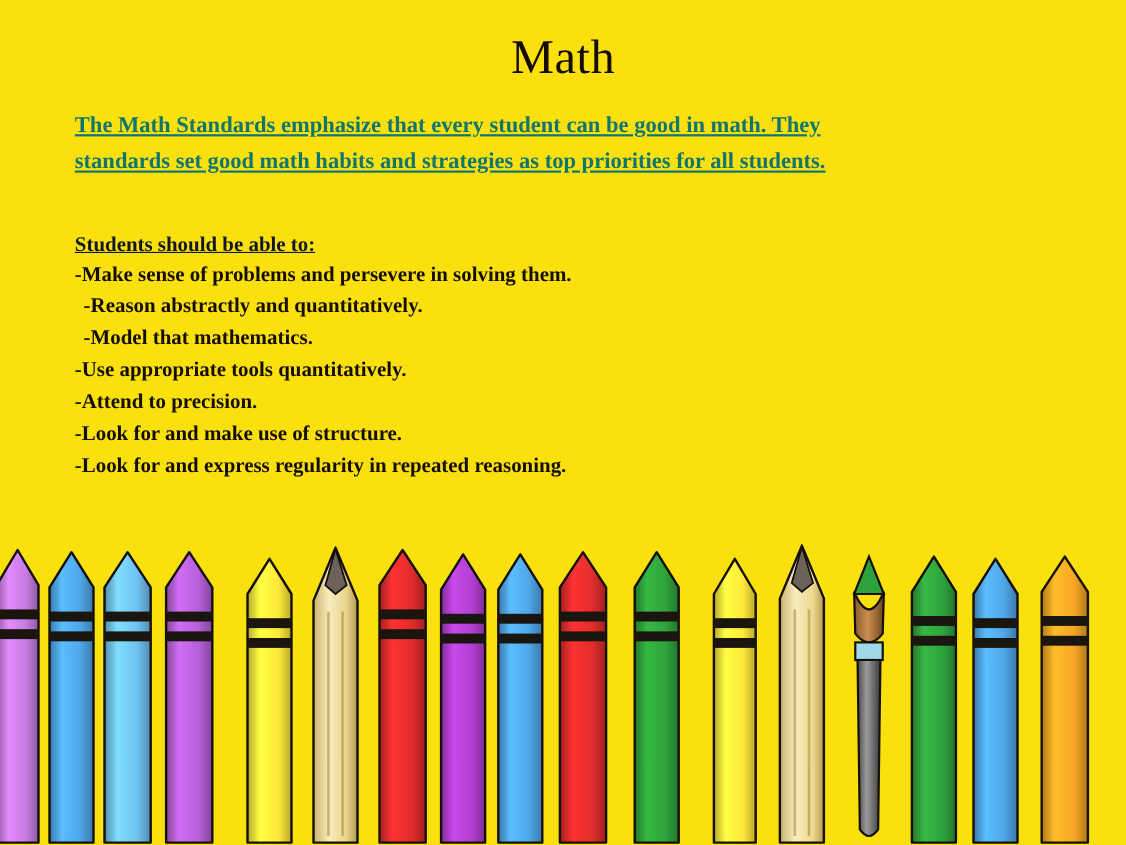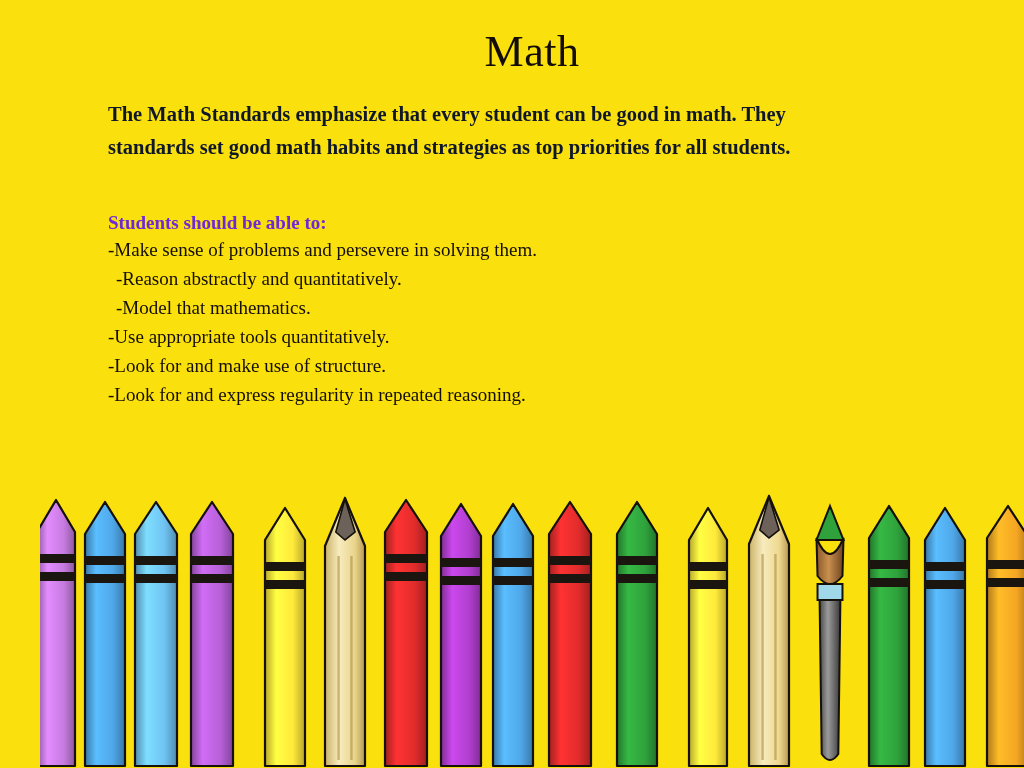--- a/index.html
+++ b/index.html
@@ -13,54 +13,56 @@
     background: #FAE00C;
     font-family: "Liberation Serif", serif;
     color: #1a1208;
     position: relative;
   }
   .slide {
     position: absolute;
     inset: 0;
     background: #FAE00C;
     overflow: hidden;
-    margin-left: 40px;
   }
   .title {
     text-align: center;
     font-size: 44px;
     font-weight: 400;
     letter-spacing: 0.5px;
     margin: 28px 0 0 0;
     color: #140d05;
     line-height: 1.1;
   }
   .body-block {
     position: absolute;
     left: 68px;
     top: 98px;
     width: 760px;
   }
   .para {
     font-size: 20.5px;
     line-height: 1.62;
     font-weight: 600;
-    color: #0f172a;
+    color: #0f766e;
     margin: 0;
+    text-decoration: underline;
   }
   .sub-head {
     margin-top: 48px;
     font-size: 19px;
     font-weight: 600;
-    color: #6d28d9;
+    text-decoration: underline;
+    color: #0f172a;
   }
   .bullets {
     list-style: none;
     margin: 2px 0 0 0;
     padding: 0;
+    font-weight: bold;
   }
   .bullets li {
     font-size: 19px;
     line-height: 1.52;
     color: #150e06;
     white-space: nowrap;
   }
   .indent-1 { padding-left: 0px; }
   .indent-2 { padding-left: 8px; }
 
@@ -88,20 +90,21 @@
   <div class="body-block">
     <p class="para">The Math Standards emphasize that every student can be good in math. They standards set good math habits and strategies as top priorities for all students.</p>
 
     <div class="sub-head">Students should be able to:</div>
 
     <ul class="bullets">
       <li class="indent-1">-Make sense of problems and persevere in solving them.</li>
       <li class="indent-2">-Reason abstractly and quantitatively.</li>
       <li class="indent-2">-Model that mathematics.</li>
       <li class="indent-1">-Use appropriate tools quantitatively.</li>
+      <li class="indent-1">-Attend to precision.</li>
       <li class="indent-1">-Look for and make use of structure.</li>
       <li class="indent-1">-Look for and express regularity in repeated reasoning.</li>
     </ul>
   </div>
 
   <div class="crayon-row" id="crayon-row">
       <div class="crayon" style="left: -6px; width: 44px; height: 270px;">
         <svg class="cr-svg" width="44" height="270" viewBox="0 0 44 270">
           <defs>
             <linearGradient id="g0" x1="0" y1="0" x2="1" y2="0">

